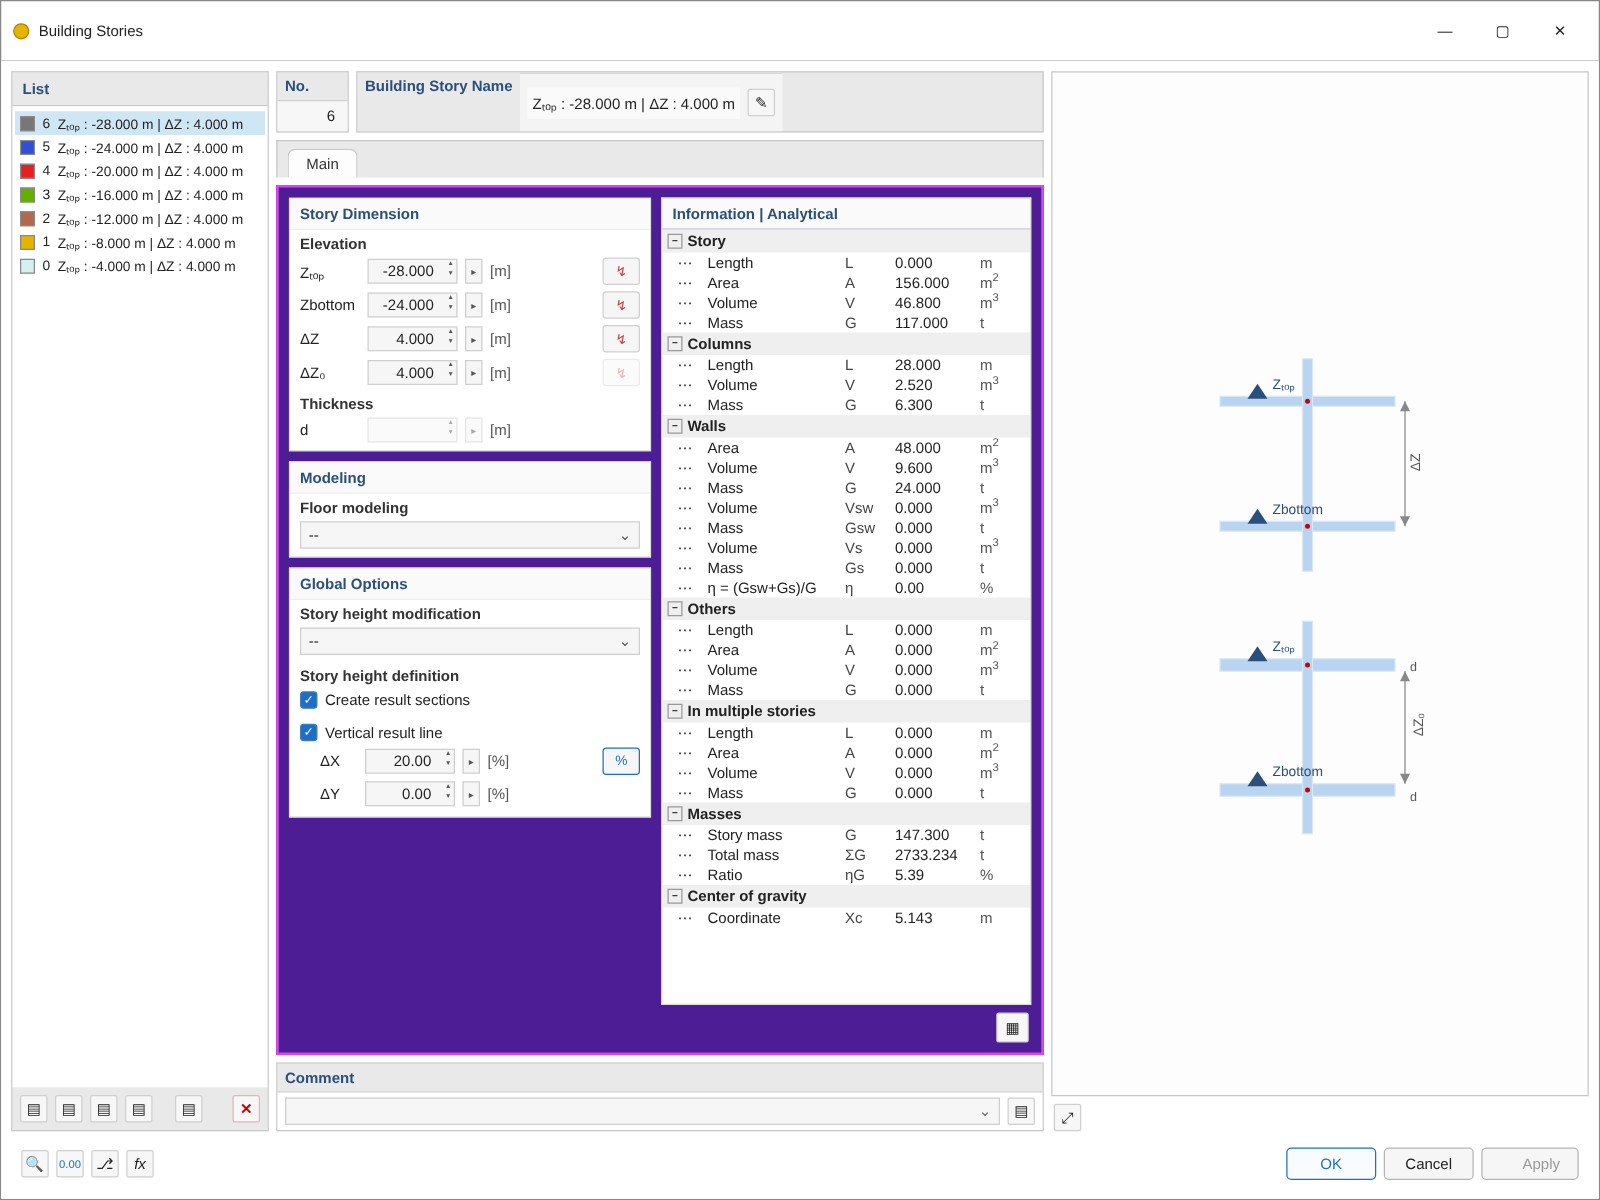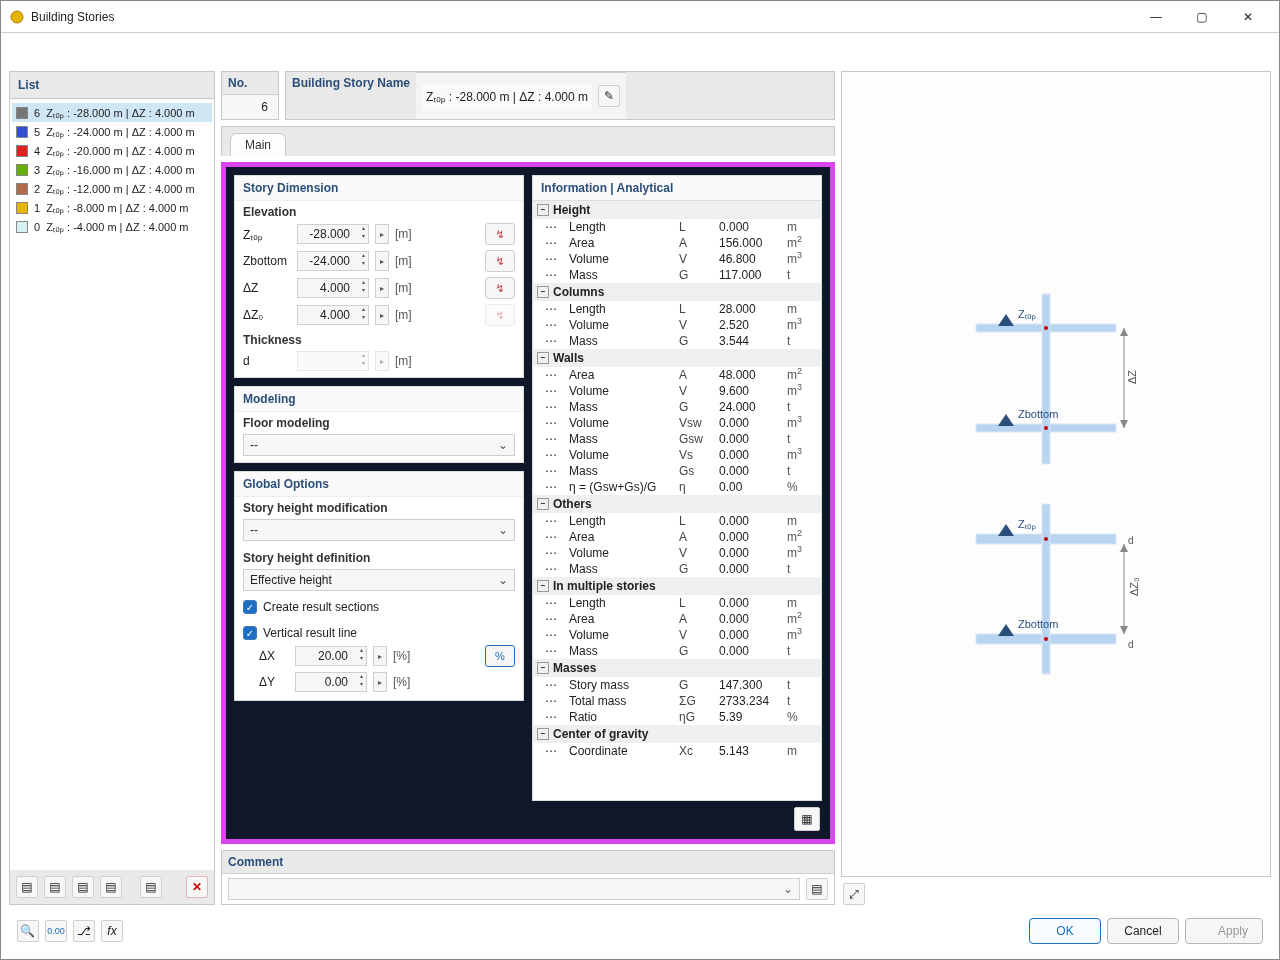--- a/index.html
+++ b/index.html
@@ -1,45 +1,45 @@
 <!DOCTYPE html>
 <html><head>
 <meta charset="utf-8">
 <style>
   * { box-sizing: border-box; }
   html, body { margin:0; padding:0; width:1280px; height:960px; font-family: "Segoe UI", Tahoma, sans-serif; font-size:12px; color:#222; background:#fff; overflow:hidden; user-select:none; }
   .window { width:1280px; height:960px; border:1px solid #888; display:flex; flex-direction:column; }
-  .titlebar { height:32px; display:flex; align-items:center; padding:0 8px; border-bottom:1px solid #ccc; }
+  .titlebar { height:48px; display:flex; align-items:center; padding:0 8px; border-bottom:1px solid #ccc; }
   .titlebar-text { font-size:12px; flex:0 0 auto; }
   .titlebar-spacer { flex:1; }
   .titlebar-btns { display:flex; gap:0; }
   .titlebar-btn { width:46px; height:32px; display:flex; align-items:center; justify-content:center; font-size:12px; cursor:default; }
   .body { flex:1; display:flex; flex-direction:column; padding:8px; gap:6px; min-height:0; background:#fff;}
-  .upper { flex:1; display:flex; min-height:0; gap:6px;margin-top:30px; }
+  .upper { flex:1; display:flex; min-height:0; gap:6px; }
   .panel { border:1px solid #c8c8c8; background:#e9e9e9; }
   .list-panel { width:206px; display:flex; flex-direction:column; }
   .list-title { font-weight:600; color:#2b4f7b; padding:6px 8px; border-bottom:1px solid #c8c8c8; background:#e9e9e9;}
   .list-body { flex:1; background:#fff; padding:4px 2px; overflow:auto; }
   .list-item { display:flex; align-items:center; gap:6px; padding:2px 4px; white-space:nowrap; font-size:11px; cursor:default;}
   .list-item.selected { background:#cfe6f5; }
   .swatch { width:12px; height:12px; border:1px solid #888; }
   .list-toolbar { display:flex; gap:6px; padding:6px 6px; background:#e9e9e9;}
   .tool-btn { width:22px; height:22px; border:1px solid #cfcfcf; background:#f7f7f7; display:flex; align-items:center; justify-content:center; font-size:12px; border-radius:2px; cursor:default;}
   .tool-btn.red { color:#c00; border-color:#e5b5b5; font-weight:700;}
   .center-col { flex:1; display:flex; flex-direction:column; gap:6px; min-width:0; }
   .header-row { display:flex; gap:6px; }
   .no-box { width:58px; display:flex; flex-direction:column; }
   .box-label { font-weight:600; color:#2b4f7b; padding:4px 6px; background:#e9e9e9; }
   .no-val { background:#f7f7f7; text-align:right; padding:5px 10px; border-top:1px solid #d0d0d0;}
   .name-box { flex:1; display:flex; }
   .name-row { display:flex; align-items:center; gap:6px; padding:4px 6px; border-top:1px solid #d0d0d0; background:#f4f4f4;}
   .name-val { flex:1; padding:4px; background:#fafafa; font-size:12px;}
   .tab-strip { display:flex; padding-top:6px; }
   .tab { padding:4px 14px; background:#fdfdfd; border:1px solid #c8c8c8; border-bottom:none; font-size:12px; color:#333; border-top-left-radius:6px; border-top-right-radius:6px; }
-  .main-area { flex:1; display:flex; gap:8px; background:#0f172a; border:5px solid #d946ef; padding:8px; min-height:0; }
+  .main-area { flex:1; display:flex; gap:8px; background:#4c1d95; border:2px solid #d946ef; padding:8px; min-height:0; }
   .section { background:#fff; border:1px solid #ddd; margin-bottom:8px; }
   .sec-title { font-weight:600; color:#2b4f7b; padding:5px 8px; background:#fafafa; border-bottom:1px solid #eee; font-size:12px;}
   .sub-title { font-weight:600; font-size:12px; padding:4px 8px 2px; color:#333;}
   .field-row { display:flex; align-items:center; gap:6px; padding:2px 8px 3px; font-size:12px;}
   .field-row .lab { width:48px; }
   .spin { display:flex; align-items:center; justify-content:flex-end; width:72px; height:20px; padding:0 18px 0 4px; border:1px solid #cfcfcf; background:#f6f6f6; font-variant-numeric:tabular-nums; position:relative;}
   .spin::after { content:"▴\A▾"; white-space:pre; position:absolute; right:3px; top:-1px; font-size:6px; line-height:8px; color:#555;}
   .unit { width:24px; color:#555; font-size:12px;}
   .arrow-btn { width:14px; height:20px; border:1px solid #cfcfcf; background:#f6f6f6; display:flex; align-items:center; justify-content:center; font-size:8px; color:#555;}
   .pick-btn { width:30px; height:22px; border:1px solid #cfcfcf; background:#f6f6f6; border-radius:3px; margin-left:auto; display:flex; align-items:center; justify-content:center; font-size:11px; color:#c14040;}
@@ -215,23 +215,20 @@
                 </div>
             </div>
 
             <div class="section">
               <div class="sec-title">Global Options</div>
               <div class="sub-title">Story height modification</div>
               <div class="dd">
                   <span>--</span>
                 </div>
               <div class="sub-title">Story height definition</div>
-              <div class="dd">
-                  <span>Effective height</span>
-                </div>
               <div class="chk">
                 <span class="chkbox">✓</span>
                 <span>Create result sections</span>
               </div>
               <div style="height:6px"></div>
               <div class="chk">
                 <span class="chkbox">✓</span>
                 <span>Vertical result line</span>
               </div>
               <div class="field-row" style="padding-left:24px;">
@@ -248,21 +245,21 @@
                 <span class="unit">[%]</span>
               </div>
             </div>
           </div>
 
           <div class="info-panel">
             <div class="sec-title" style="background:#fafafa; border:1px solid #ddd; border-bottom:none;">Information | Analytical</div>
             <div class="info-body" id="info-body">
                 <div class="grp-head">
                   <span class="tw">−</span>
-                  <span>Height</span>
+                  <span>Story</span>
                 </div>
                 <div class="irow">
                   <div class="cind">⋯</div>
                   <div class="cname">Length</div>
                   <div class="csym">L</div>
                   <div class="cval">0.000</div>
                   <div class="cunit">m</div>
                 </div>
                 <div class="irow">
                   <div class="cind">⋯</div>
@@ -300,21 +297,21 @@
                   <div class="cind">⋯</div>
                   <div class="cname">Volume</div>
                   <div class="csym">V</div>
                   <div class="cval">2.520</div>
                   <div class="cunit">m<span class="sup">3</span></div>
                 </div>
                 <div class="irow">
                   <div class="cind">⋯</div>
                   <div class="cname">Mass</div>
                   <div class="csym">G</div>
-                  <div class="cval">3.544</div>
+                  <div class="cval">6.300</div>
                   <div class="cunit">t</div>
                 </div>
                 <div class="grp-head">
                   <span class="tw">−</span>
                   <span>Walls</span>
                 </div>
                 <div class="irow">
                   <div class="cind">⋯</div>
                   <div class="cname">Area</div>
                   <div class="csym">A</div>

